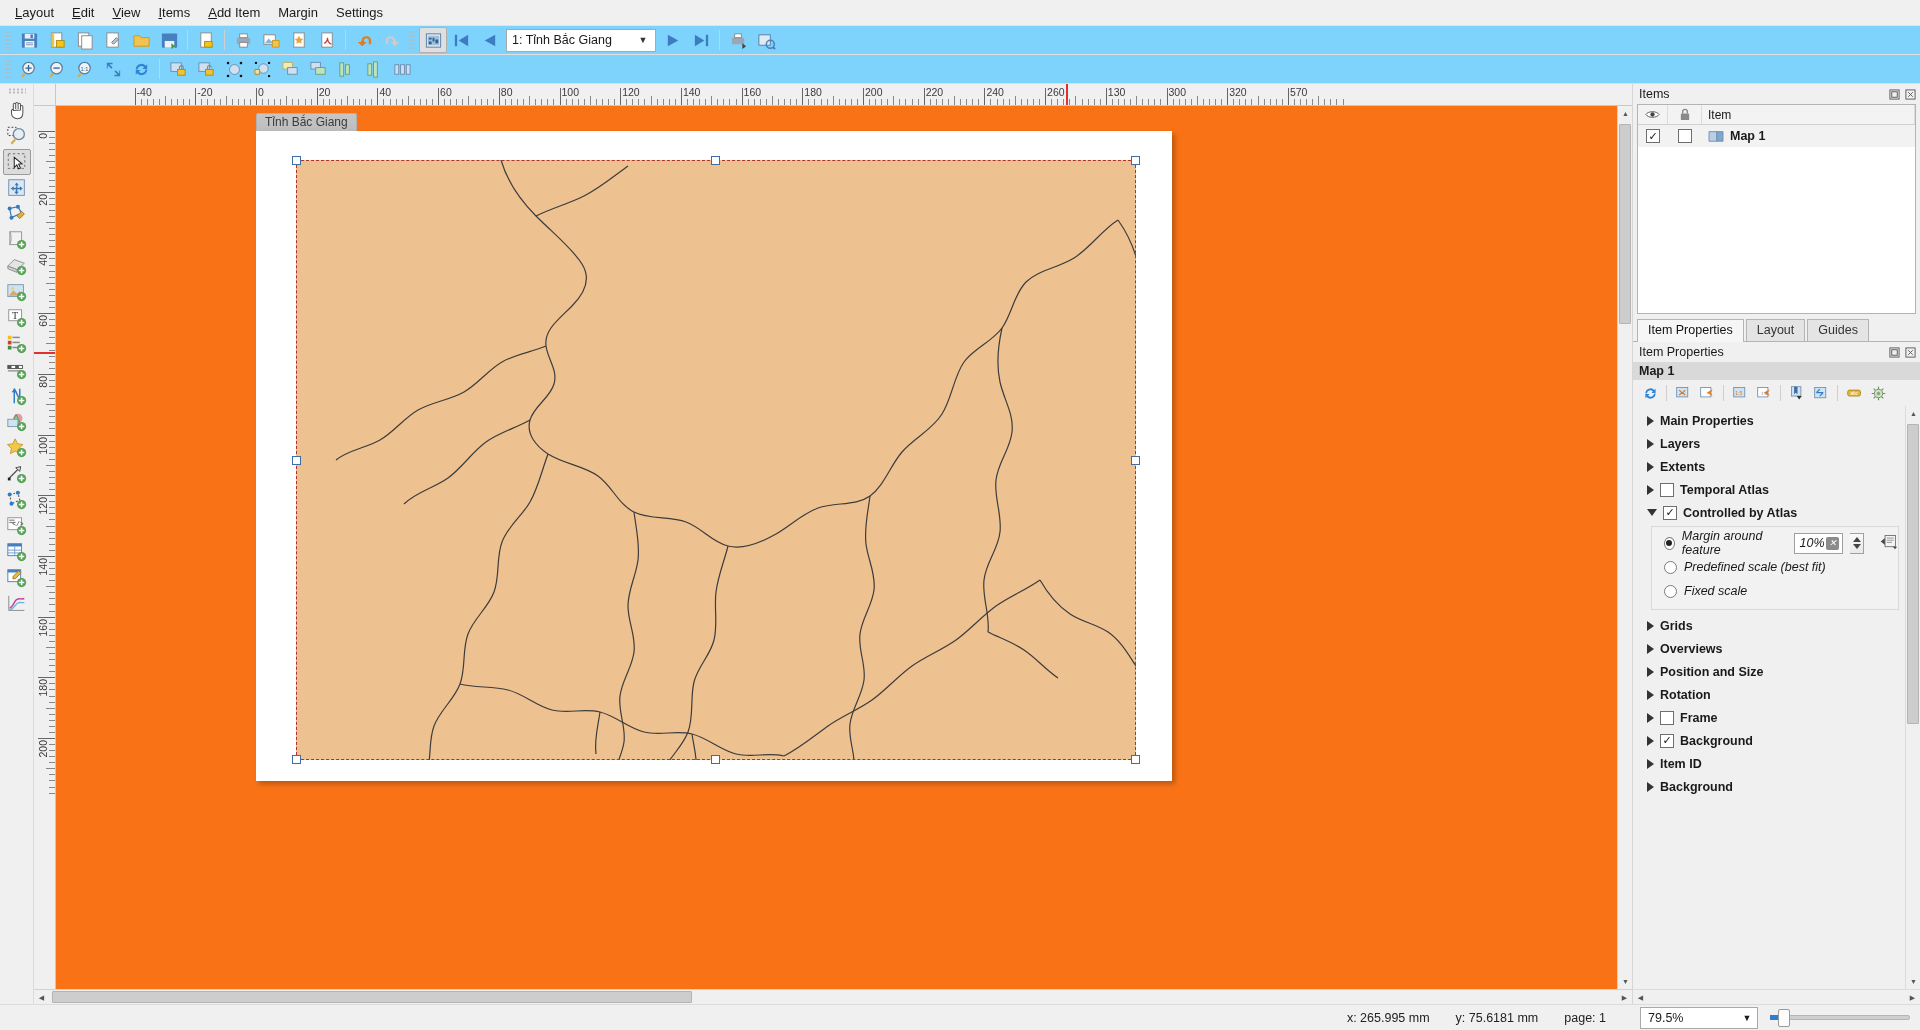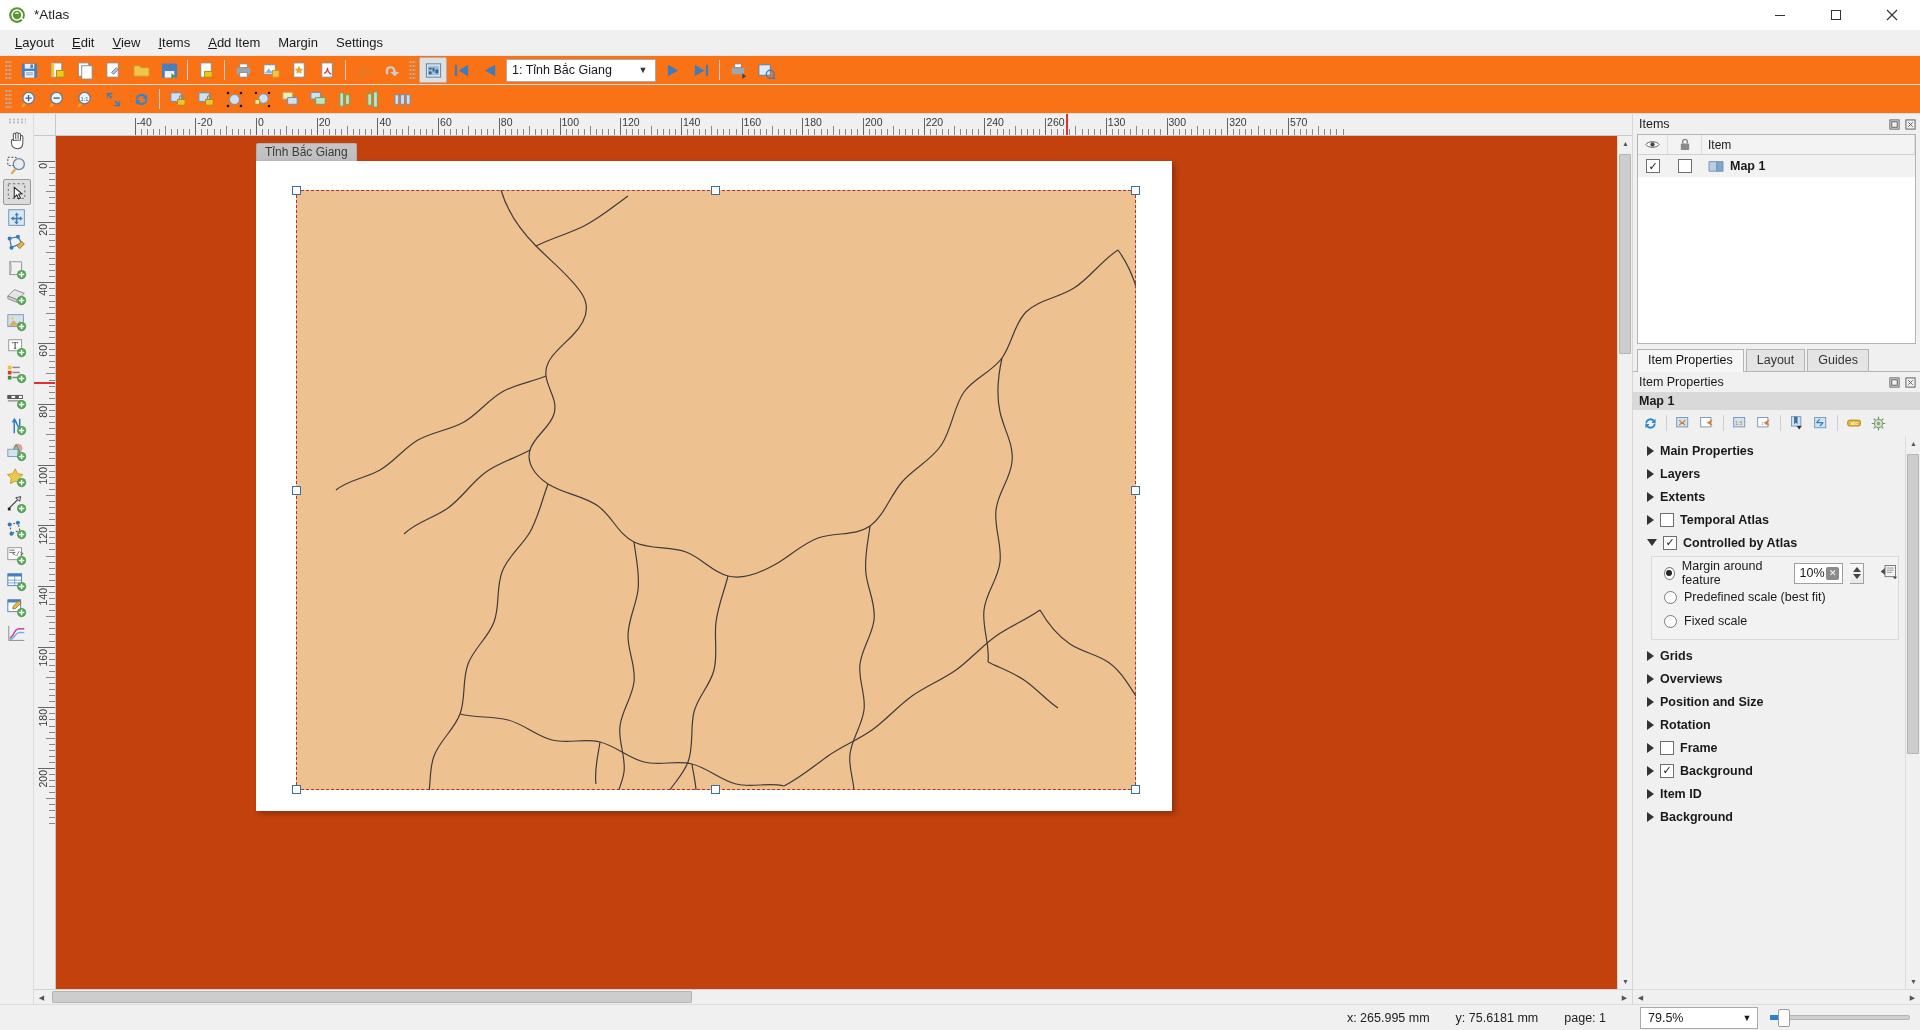--- a/index.html
+++ b/index.html
@@ -32,21 +32,21 @@
   
   .menubar {
     height: 26px; min-height: 26px; background: #f0f0f0;
     display: flex; align-items: center; padding-left: 6px; border-bottom: 1px solid #e3e3e3;
   }
   .menubar .mi { padding: 3px 9px; font-size: 13px; color: #1a1a1a; cursor: default; }
   .menubar .mi u { text-decoration: underline; }
 
   
   .toolbar {
-    height: 29px; min-height: 29px; background: #f97316;
+    height: 29px; min-height: 29px; background: #7dd3fc;
     display: flex; align-items: center; padding-left: 2px;
     border-bottom: 1px solid #e0e0e0;
   }
   .tb-grip { width: 7px; height: 20px; margin: 0 3px;
     background-image: radial-gradient(circle, #b9b9b9 1px, transparent 1.2px);
     background-size: 3px 4px; opacity: .9; }
   .tbtn { width: 28px; height: 26px; display: flex; align-items: center; justify-content: center;
           border: 1px solid transparent; border-radius: 2px; }
   .tbtn.checked { background: #dfdfdf; border: 1px solid #b0b0b0; }
   .tbsep { width: 1px; height: 20px; background: #d0d0d0; margin: 0 4px; }
@@ -79,21 +79,21 @@
   .hruler { flex: 1 1 auto; position: relative; background: #f0f0f0; border-bottom: 1px solid #c8c8c8; overflow: hidden; }
   .vrulerwrap { display: flex; flex: 1 1 auto; min-height: 0; }
   .vruler { width: 22px; min-width: 22px; position: relative; background: #f0f0f0; border-right: 1px solid #c8c8c8; overflow: hidden; }
   .tickmaj { position: absolute; background: #666; }
   .tickmin { position: absolute; background: #888; }
   .rlabel { position: absolute; font-size: 10.5px; color: #3a3a3a; }
   .vlabel { position: absolute; font-size: 10.5px; color: #3a3a3a;
             writing-mode: vertical-rl; transform: rotate(180deg); }
   .redmark { position: absolute; background: #e03030; }
 
-  .canvas { flex: 1 1 auto; position: relative; background: #c2410c; overflow: hidden; min-width: 0; }
+  .canvas { flex: 1 1 auto; position: relative; background: #f97316; overflow: hidden; min-width: 0; }
   .pagetab {
     position: absolute; left: 200px; top: 7px; height: 18px; padding: 1px 8px;
     background: linear-gradient(#c6c6c6, #bdbdbd); border: 1px solid #b0b0b0;
     border-bottom: none; border-radius: 2px 2px 0 0; font-size: 12px; color: #3b3b3b;
   }
   .page {
     position: absolute; left: 200px; top: 25px; width: 916px; height: 650px;
     background: #ffffff; box-shadow: 3px 3px 5px rgba(0,0,0,.25);
   }
   .mapitem {
@@ -148,21 +148,21 @@
   .ptbtn { width: 22px; height: 22px; display: flex; align-items: center; justify-content: center;
            border: 1px solid transparent; border-radius: 2px; }
   .ptsep { width: 1px; height: 16px; background: #cfcfcf; margin: 0 3px; }
 
   .propsscrollwrap { flex: 1 1 auto; display: flex; min-height: 0; }
   .propslist { flex: 1 1 auto; overflow: hidden; padding-top: 3px; background: #f0f0f0; }
   .section { display: flex; align-items: center; height: 23px; padding-left: 14px; gap: 6px; }
   .arrowr { width: 0; height: 0; border-left: 7px solid #333; border-top: 5px solid transparent; border-bottom: 5px solid transparent; }
   .arrowd { width: 0; height: 0; border-top: 7px solid #333; border-left: 5px solid transparent; border-right: 5px solid transparent; }
   .section .lbl { font-weight: bold; font-size: 12.5px; }
-  .subbox { margin: 2px 6px 4px 18px; border: 1px solid #dadada; background: #f2f2f2; padding: 4px 0 6px 0; }
+  .subbox { margin: 2px 6px 4px 18px; border: 1px solid #dadada; background: #f2f2f2; padding: 4px 0 6px 0; font-style: italic; }
   .radiorow { display: flex; align-items: center; height: 24px; padding-left: 12px; gap: 7px; }
   .radio { width: 13px; height: 13px; border-radius: 50%; border: 1px solid #7a7a7a; background: #fff;
            display: flex; align-items: center; justify-content: center; }
   .radio .dot { width: 6px; height: 6px; border-radius: 50%; background: #222; }
   .radiorow .rl { font-size: 12.5px; }
   .spin { display: flex; align-items: center; height: 21px; width: 60px; border: 1px solid #a0a0a0; background: #fff;
           margin-left: 6px; padding-left: 5px; font-size: 12.5px; justify-content: space-between; }
   .spin .clearx { width: 13px; height: 13px; background: #8b8b8b; color: #fff; font-size: 9px;
                   display: flex; align-items: center; justify-content: center; border-radius: 2px; margin-right: 3px; }
   .spinbtns { width: 17px; height: 21px; border: 1px solid #a0a0a0; border-left: none; background: linear-gradient(#fafafa,#e8e8e8);
@@ -184,47 +184,20 @@
   .zoomslider { margin-left: 12px; width: 140px; height: 22px; position: relative; display: flex; align-items: center; }
   .zoomslider .track { position: absolute; left: 0; right: 0; height: 5px; background: #cfcfcf; border: 1px solid #b5b5b5; border-radius: 2px; }
   .zoomslider .fill { position: absolute; left: 0; width: 8px; height: 5px; background: #2a7fd4; }
   .zoomslider .knob { position: absolute; left: 8px; width: 12px; height: 18px; background: #fdfdfd; border: 1px solid #9a9a9a; border-radius: 2px; }
 </style>
 </head>
 <body>
 
 <div class="app">
 
-  <div class="titlebar">
-    <svg class="logo" viewBox="0 0 24 24">
-      <circle cx="12" cy="12" r="10.5" fill="#589632"></circle>
-      <path d="M12 4.5a7.5 7.5 0 1 0 5.4 12.7l2.6 2.6 1.6-1.6-2.6-2.6A7.5 7.5 0 0 0 12 4.5z" fill="#ffffff"></path>
-      <circle cx="12" cy="12" r="5.6" fill="#589632"></circle>
-      <path d="M9 9.5c1.6-1.6 4.2-1.6 5.8 0l-1.3 1.3a2.3 2.3 0 0 0-3.2 0z" fill="#ffffff"></path>
-    </svg>
-    <span class="title">*Atlas</span>
-    <div class="spacer"></div>
-    <div class="wincontrols">
-      <div>
-        <svg width="12" height="12" viewBox="0 0 12 12">
-            <rect x="1" y="6" width="10" height="1" fill="#333"></rect>
-          </svg>
-      </div>
-      <div>
-        <svg width="12" height="12" viewBox="0 0 12 12">
-            <rect x="1.5" y="1.5" width="9" height="9" fill="none" stroke="#333"></rect>
-          </svg>
-      </div>
-      <div class="close">
-        <svg width="12" height="12" viewBox="0 0 12 12">
-            <path d="M1 1 L11 11 M11 1 L1 11" stroke="#333" stroke-width="1.2"></path>
-          </svg>
-      </div>
-    </div>
-  </div>
 
   <div class="menubar">
     <div class="mi"><u>L</u><span>ayout</span></div>
     <div class="mi"><u>E</u>dit</div>
     <div class="mi"><u>V</u>iew</div>
     <div class="mi"><u>I</u>tems</div>
     <div class="mi"><u>A</u>dd Item</div>
     <div class="mi">Margin</div>
     <div class="mi">Settings</div>
   </div>

